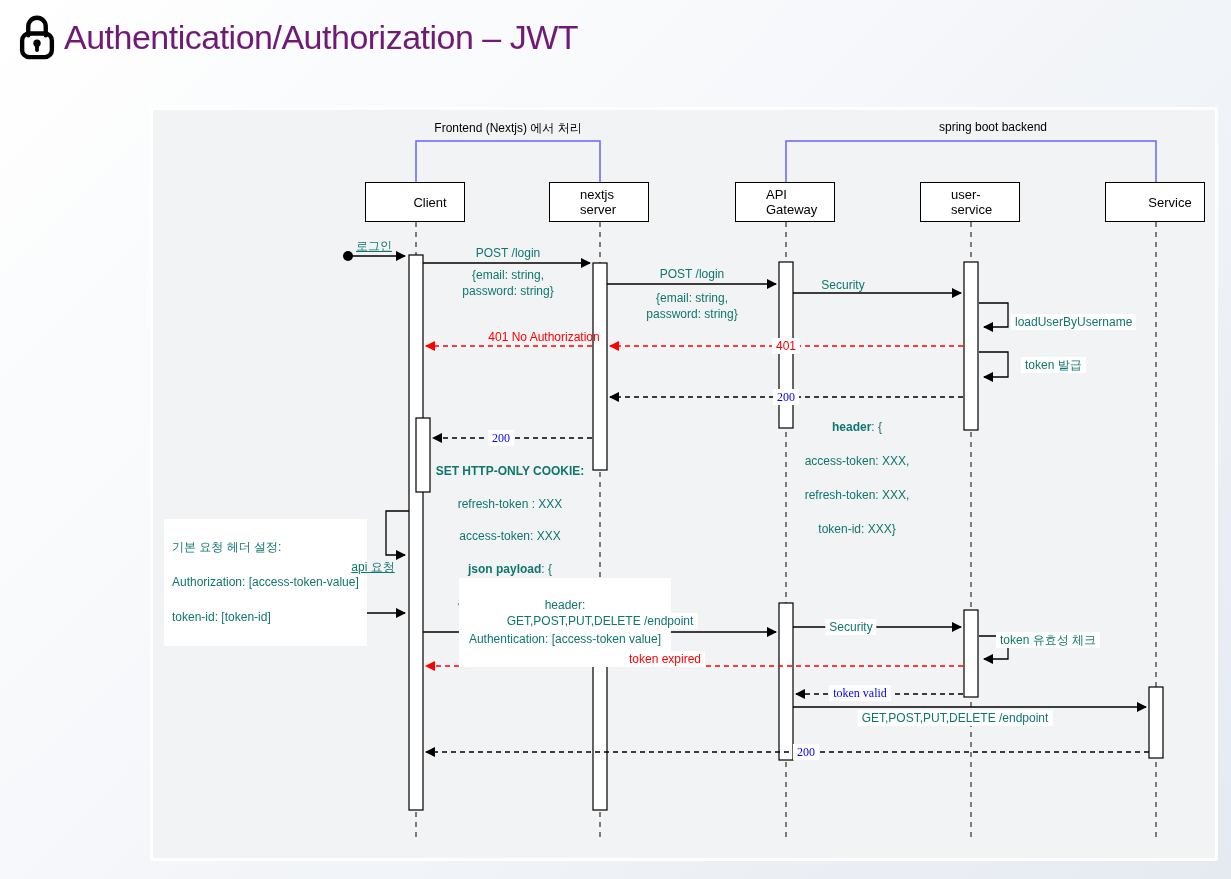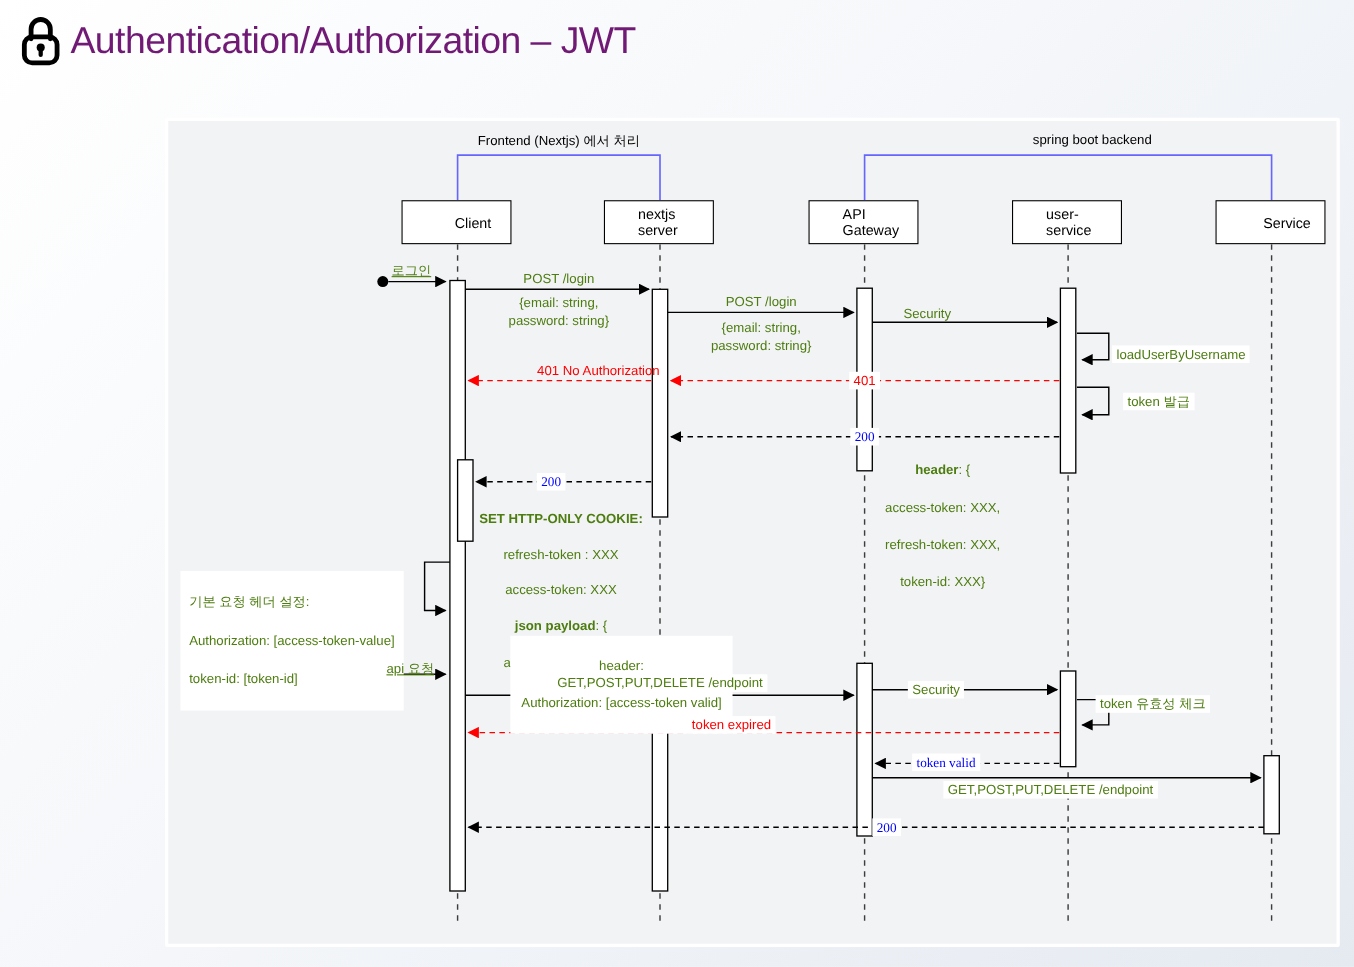--- a/index.html
+++ b/index.html
@@ -17,21 +17,21 @@
     background:#f2f3f5;border:3px solid #ffffff;border-radius:2px;box-sizing:border-box;
   }
   .stage{position:absolute;left:0;top:0;width:1231px;height:879px;}
   svg.wires{position:absolute;left:0;top:0;}
   .pbox{
     position:absolute;top:182px;width:100px;height:40px;background:#fff;border:1px solid #000;
     box-sizing:border-box;display:flex;align-items:center;justify-content:center;
     font-size:13px;color:#000;padding-left:30px;
   }
   .lbl{
-    position:absolute;font-size:12px;line-height:16px;color:#4d7c0f;
+    position:absolute;font-size:12px;line-height:16px;color:#0f766e;
     white-space:pre-line;text-align:center;
   }
   .c{transform:translateX(-50%);}
   .wbg{background:#ffffff;padding:0 4px;}
   .red{color:#ff0000;}
   .blue{color:#0000ff;font-family:Liberation Serif, serif;}
   .b{font-weight:bold;}
   .ul{text-decoration:underline;}
   .la{text-align:left;transform:none;}
   .grp{position:absolute;font-size:12px;color:#000;transform:translateX(-50%);}
@@ -151,25 +151,25 @@
 
   <div class="lbl c" style="left:510px;top:447px;line-height:16.3px;">
     <div class="b">SET HTTP-ONLY COOKIE:</div>
     <div>refresh-token : XXX</div>
     <div>access-token: XXX</div>
     <div><span class="b">json payload</span><span>: {</span></div>
     <div>access-token: XXX,</div>
     <div>token-id: XXX }</div>
   </div>
 
-  <div class="lbl c ul" style="left:373px;top:600px;">api 요청</div>
+  <div class="lbl c ul" style="left:373px;top:559px;">api 요청</div>
 
   <div class="lbl c wbg" style="left:565px;top:578px;line-height:17px;padding:2px 10px;">
     <div>header:</div>
-    <div>Authorization: [access-token valid]</div>
+    <div>Authentication: [access-token value]</div>
   </div>
 
   <div class="lbl c wbg" style="left:600px;top:613px;">GET,POST,PUT,DELETE /endpoint</div>
   <div class="lbl c wbg" style="left:851px;top:619px;">Security</div>
   <div class="lbl la wbg" style="left:996px;top:632px;">token 유효성 체크</div>
   <div class="lbl c red wbg" style="left:665px;top:651px;">token expired</div>
   <div class="lbl c blue wbg" style="left:860px;top:685px;">token valid</div>
   <div class="lbl c wbg" style="left:955px;top:710px;">GET,POST,PUT,DELETE /endpoint</div>
   <div class="lbl c blue wbg" style="left:806px;top:744px;">200</div>
 

